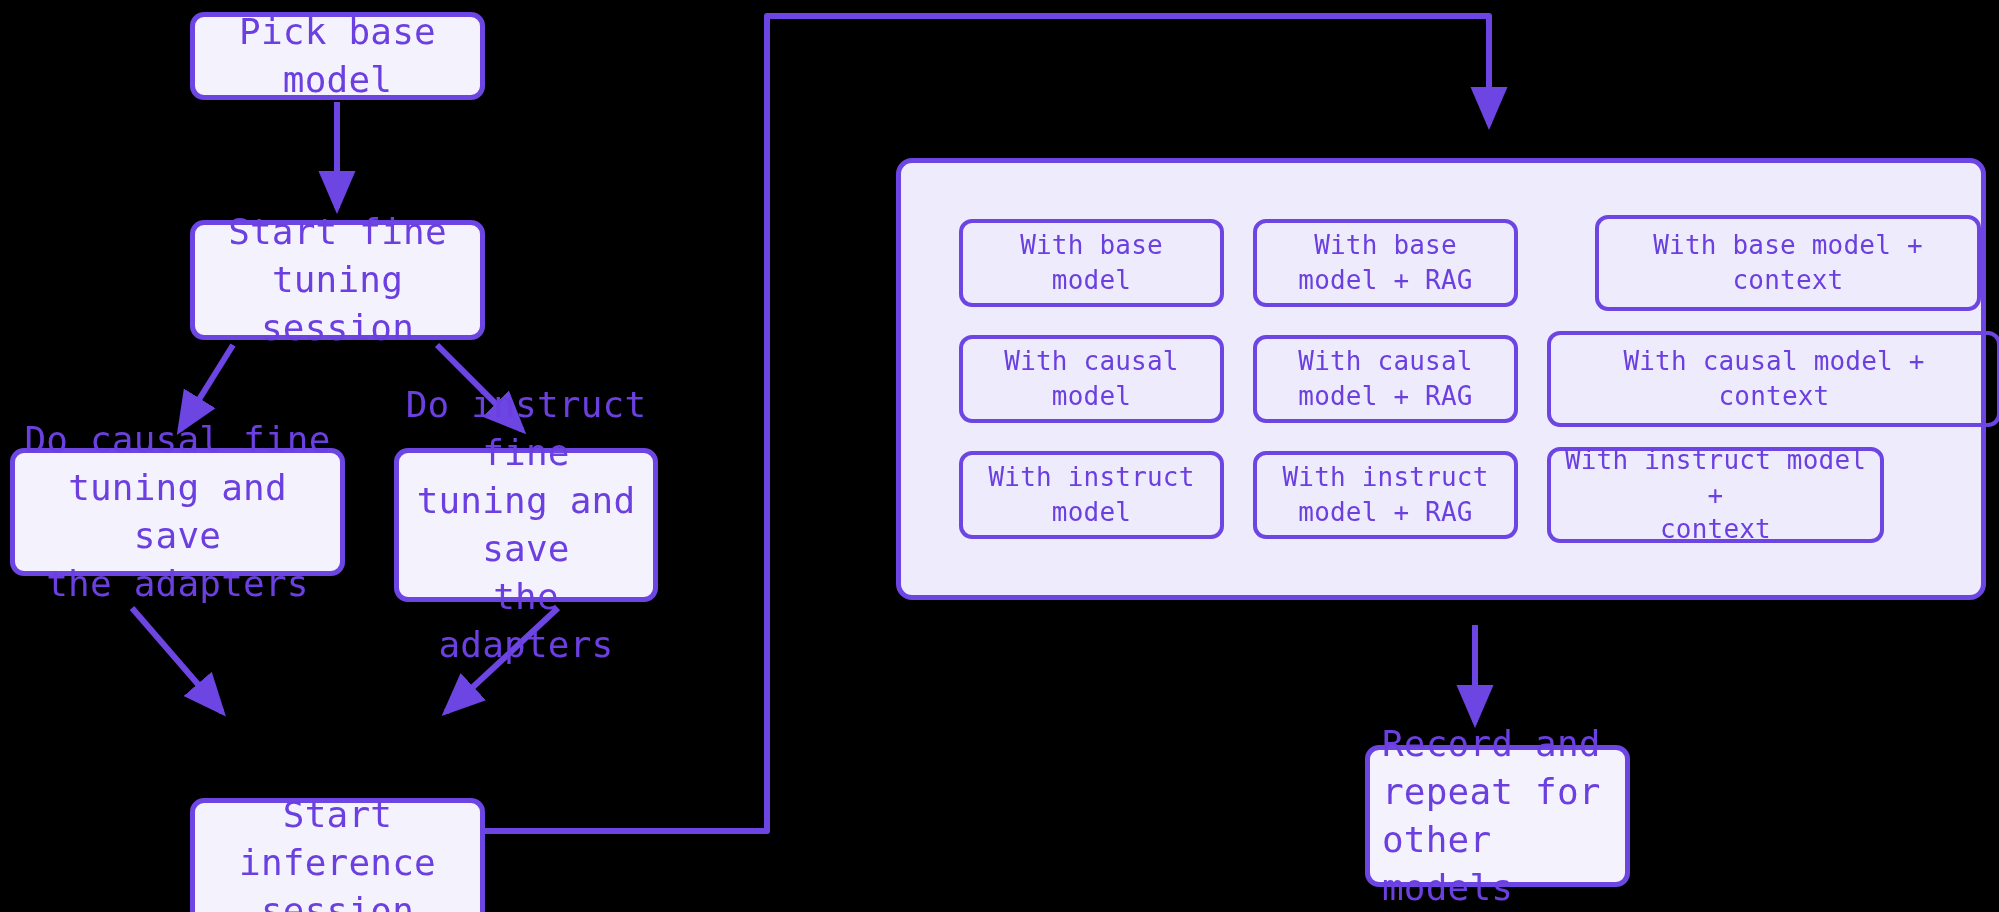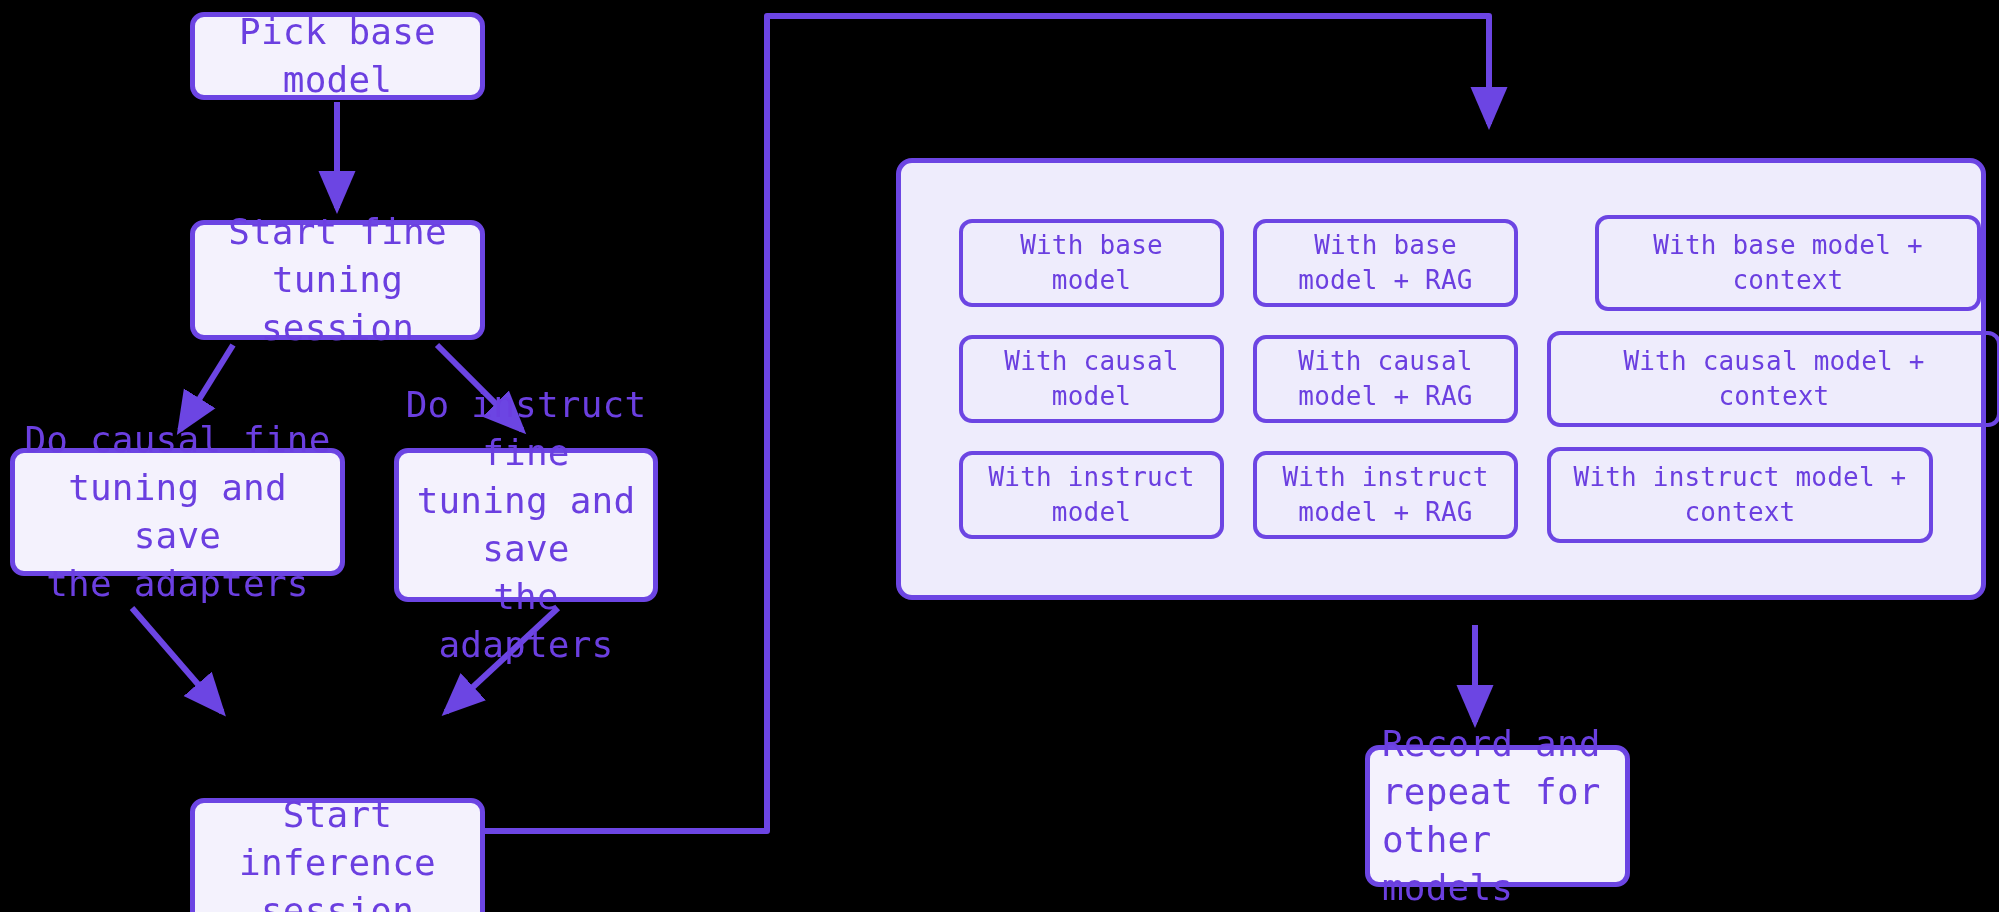--- a/index.html
+++ b/index.html
@@ -121,21 +121,21 @@
 model</div>
     <div class="node subnode" style="left:352px; top:172px; width:265px; height:88px;">With causal
 model + RAG</div>
     <div class="node subnode" style="left:646px; top:168px; width:454px; height:96px;">With causal model +
 context</div>
 
     <div class="node subnode" style="left:58px; top:288px; width:265px; height:88px;">With instruct
 model</div>
     <div class="node subnode" style="left:352px; top:288px; width:265px; height:88px;">With instruct
 model + RAG</div>
-    <div class="node subnode" style="left:646px; top:284px; width:386px; height:96px;">With instruct model +
+    <div class="node subnode" style="left:646px; top:284px; width:337px; height:96px;">With instruct model +
 context</div>
   </div>
 
   <div class="node align-left" style="left:1365px; top:745px; width:265px; height:142px;">Record and
 repeat for
 other models</div>
 
 </div>
 
 </body></html>

